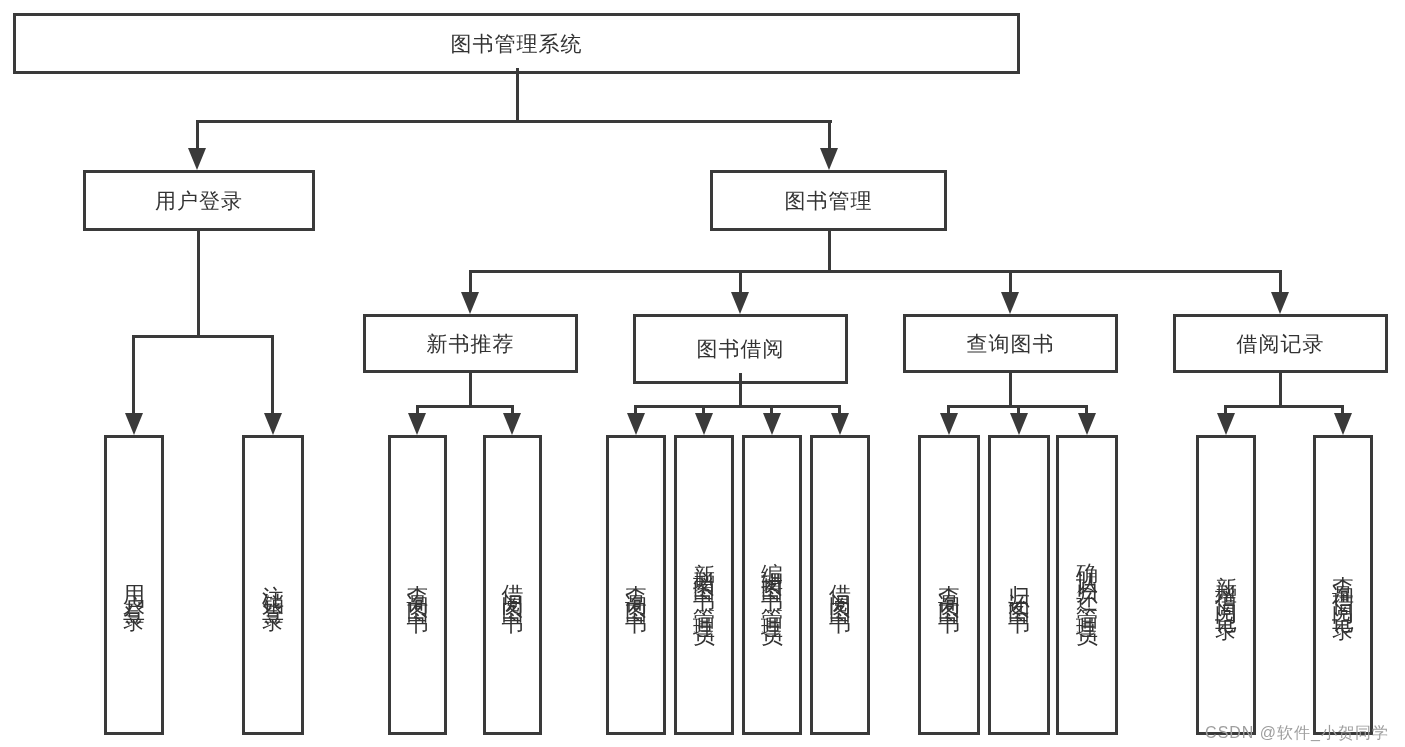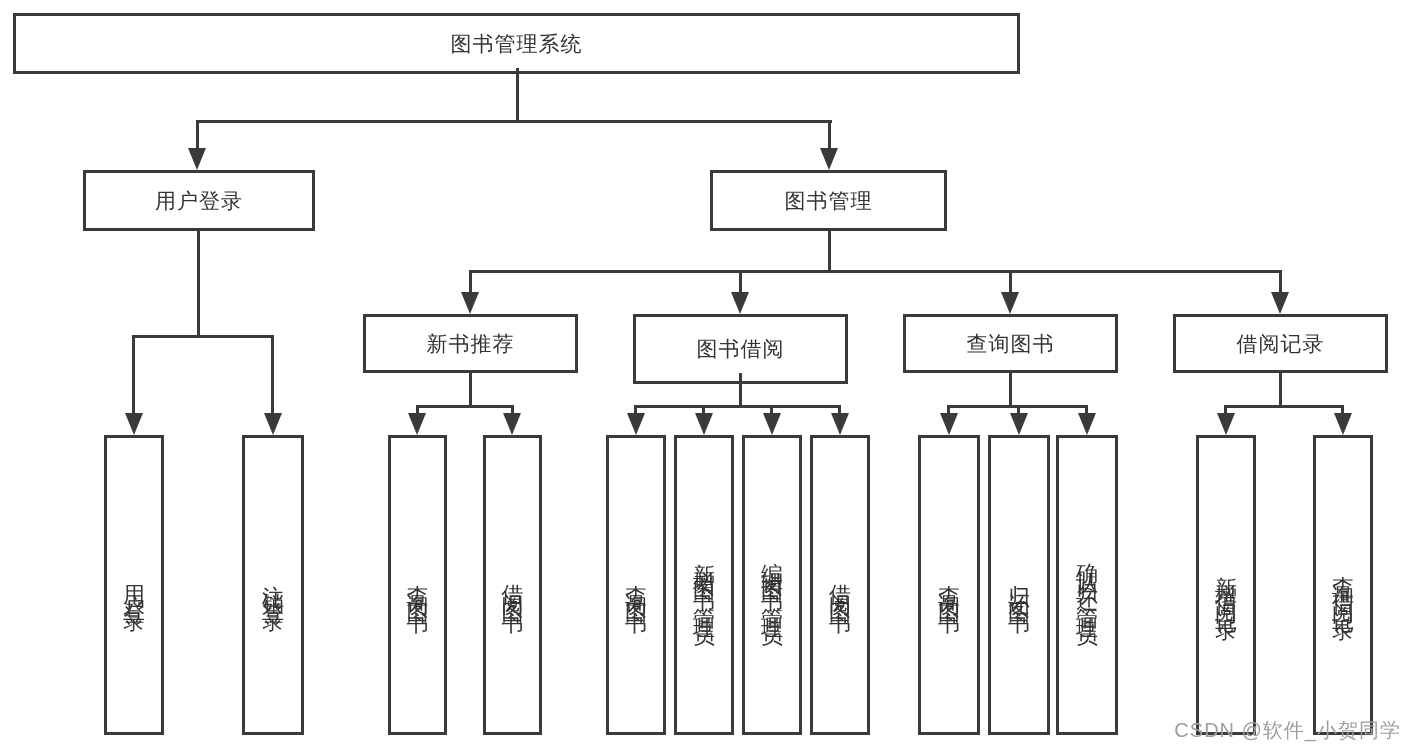--- a/index.html
+++ b/index.html
@@ -43,22 +43,22 @@
   }
   .arw{
     position:absolute;
     width:0;height:0;
     border-left:9px solid transparent;
     border-right:9px solid transparent;
     border-top:22px solid var(--line);
   }
   .watermark{
     position:absolute;
-    right:4px;bottom:3px;
-    font-size:20px;
+    right:16px;bottom:3px;
+    font-size:16px;
     color:var(--watermark);
     letter-spacing:1px;
     white-space:nowrap;
     text-align:right;
   }
 </style>
 </head>
 <body>
 
 <div class="canvas">

